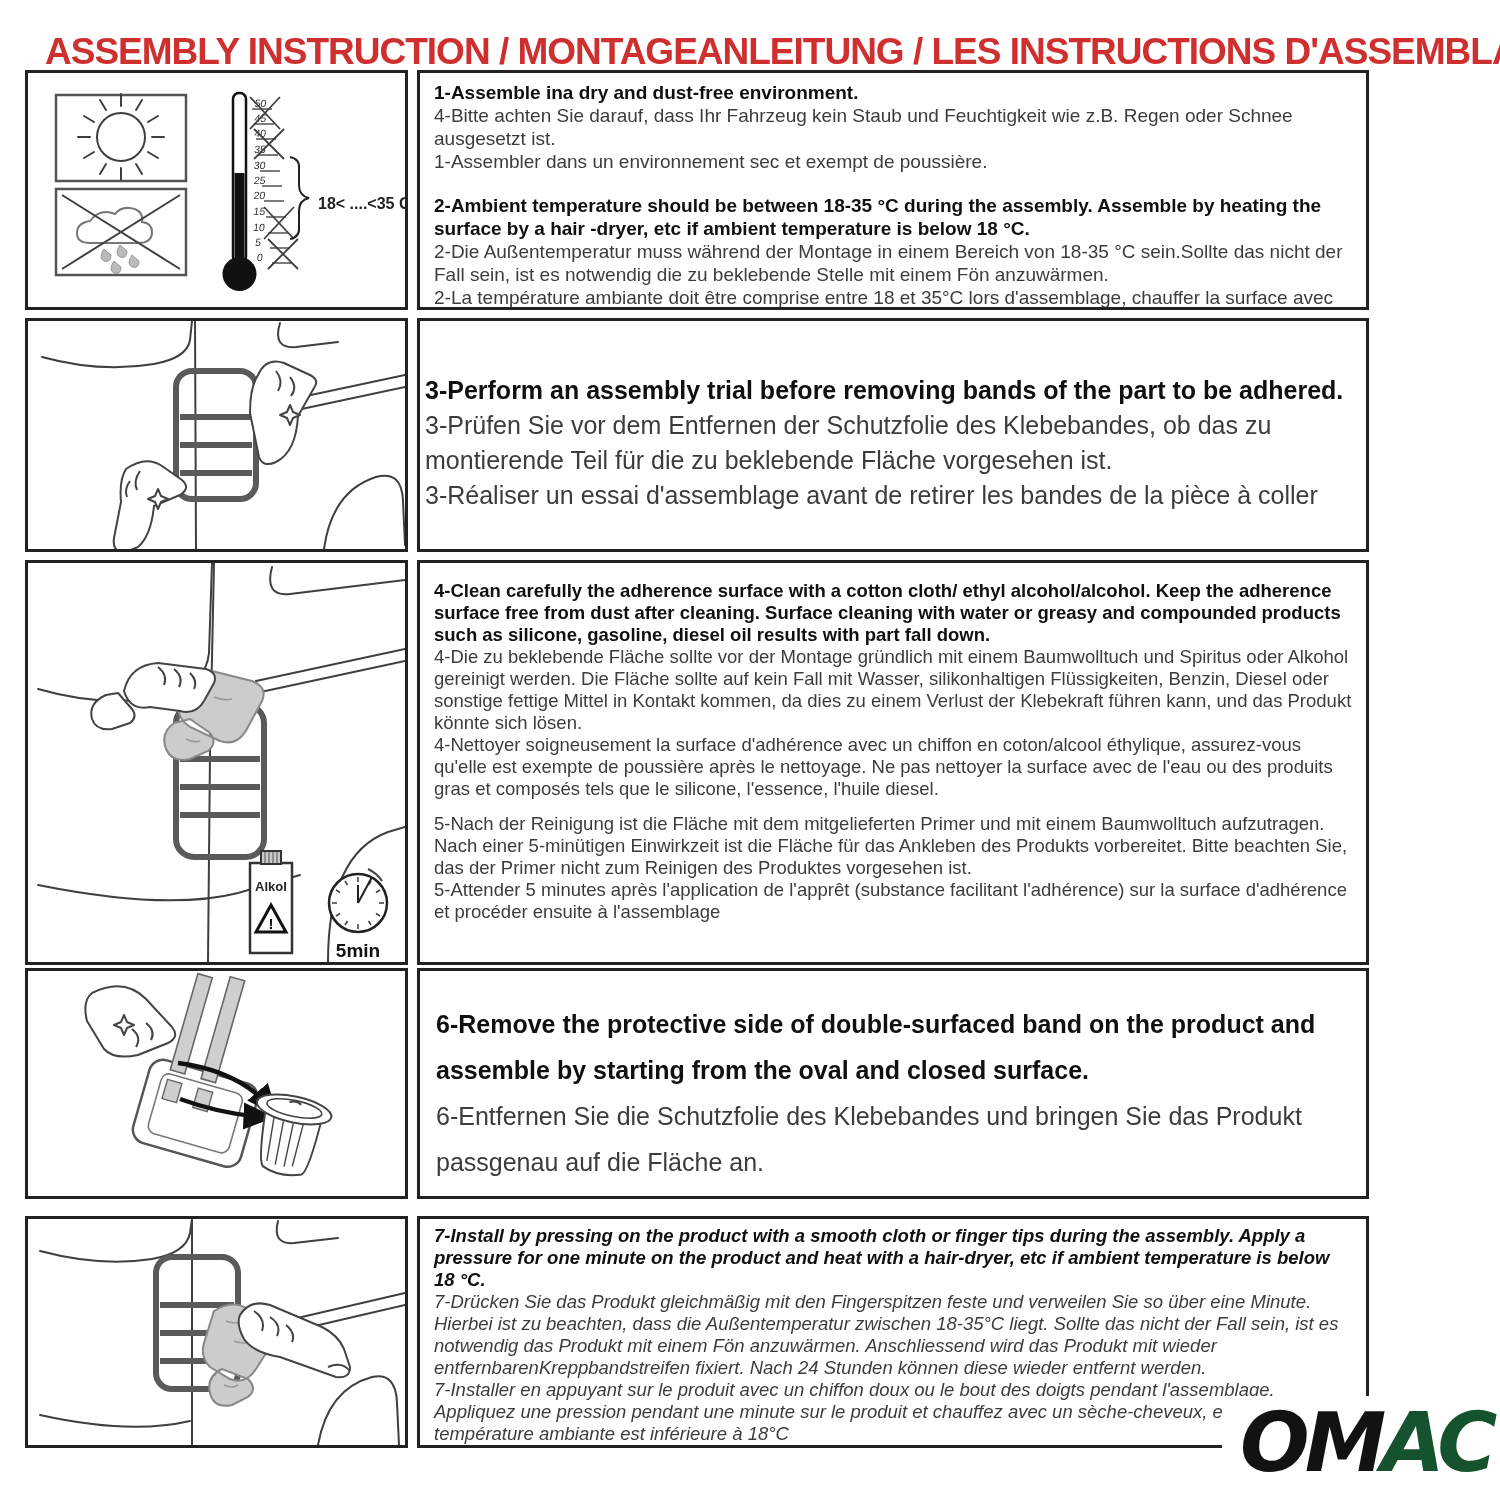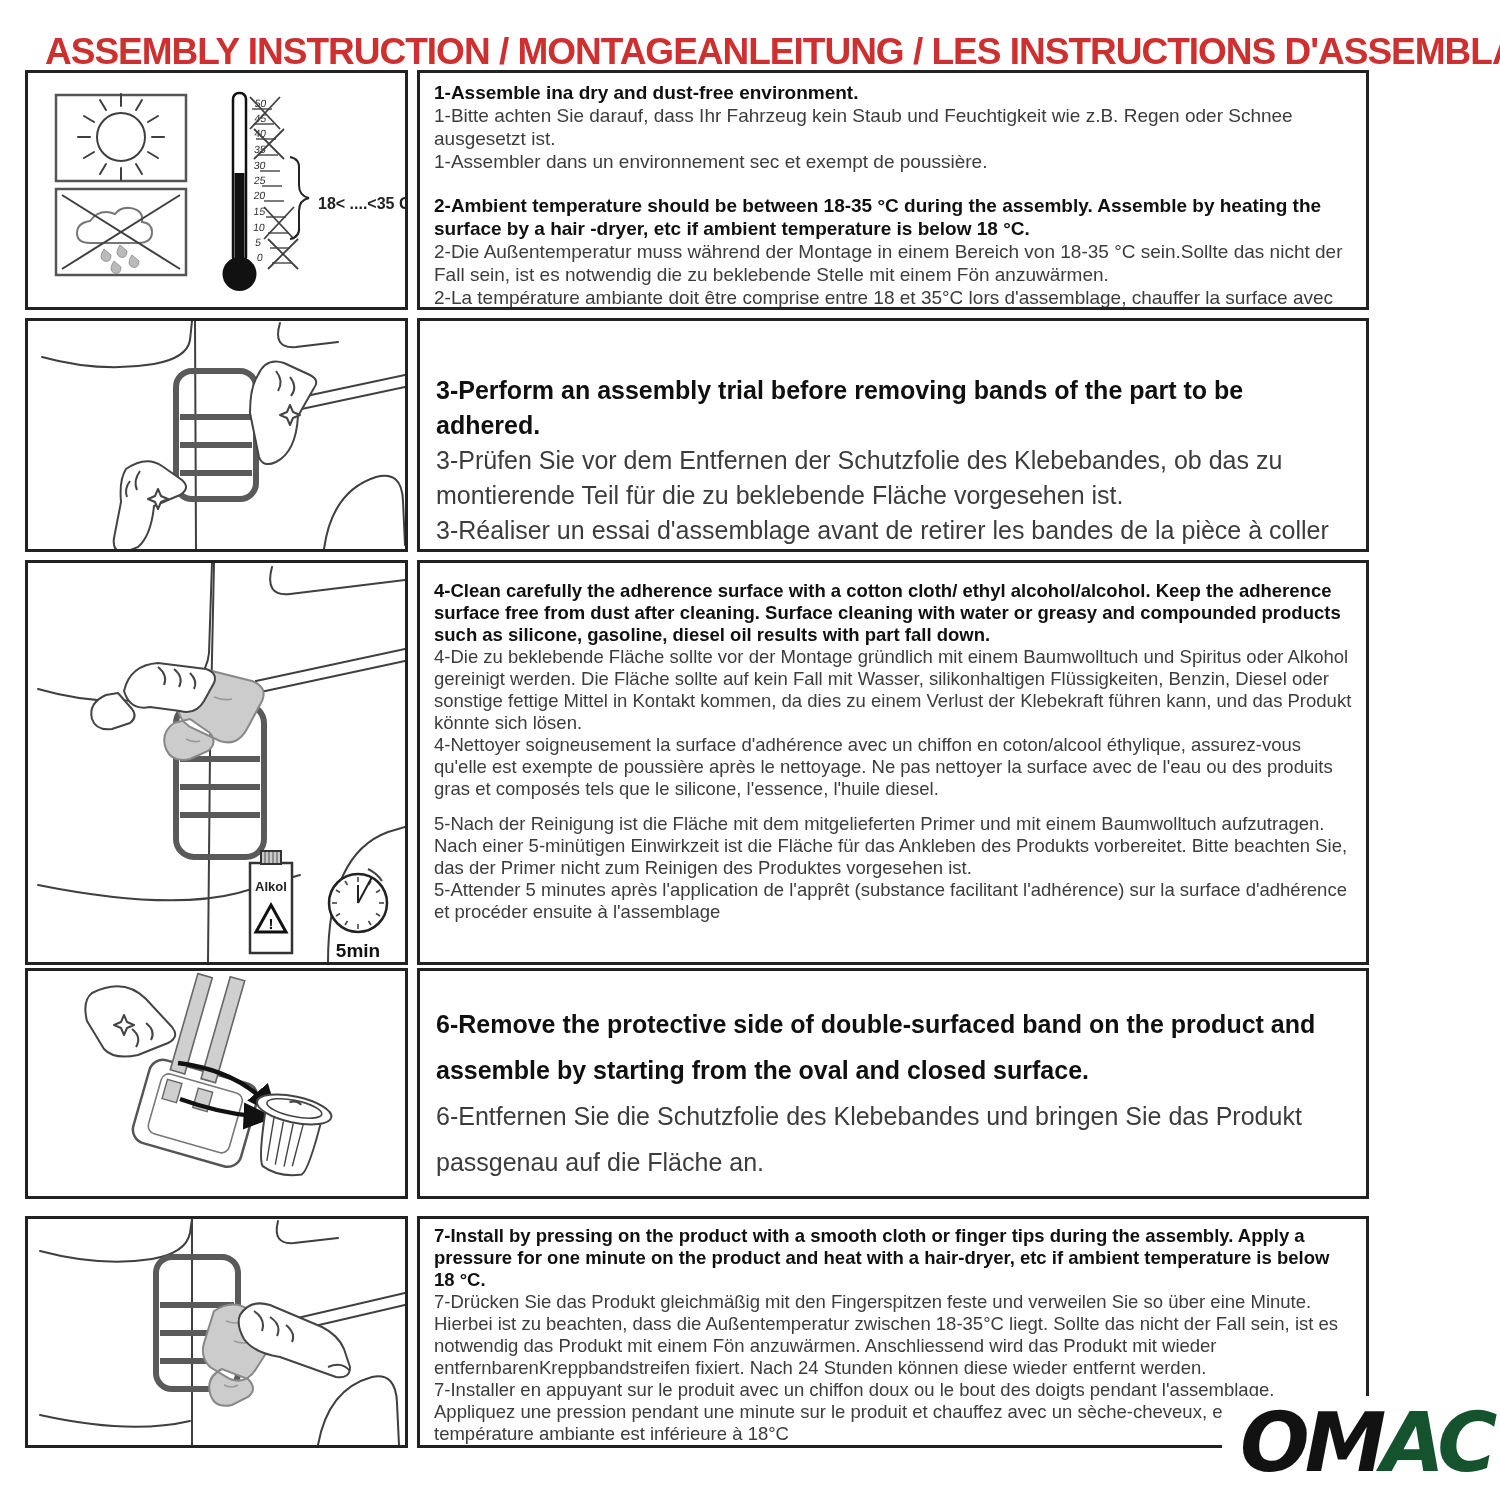--- a/index.html
+++ b/index.html
@@ -5,22 +5,22 @@
   html,body{margin:0;padding:0;background:#fff;}
   body{width:1500px;height:1500px;position:relative;font-family:"Liberation Sans",sans-serif;overflow:hidden;}
   .page-title{position:absolute;left:45px;top:6px;font-size:37px;font-weight:800;letter-spacing:-1px;white-space:nowrap;}
   .row{position:absolute;left:0;width:1500px;}
   .imgbox{position:absolute;left:25px;width:383px;height:100%;border:3px solid #222;box-sizing:border-box;background:#fff;}
   .imgbox svg{display:block;width:100%;height:100%;}
   .textbox{position:absolute;left:417px;width:952px;height:100%;border:3px solid #222;box-sizing:border-box;background:#fff;overflow:hidden;}
   .textbox p{margin:0;}
   .t-sm{padding:8px 14px 0 14px;font-size:19px;line-height:23px;color:#3c3c3c;}
   .t-sm3{padding:17px 14px 0 14px;font-size:18.5px;line-height:22px;color:#3c3c3c;}
-  .t-sm5{padding:6px 14px 0 14px;font-size:18.5px;line-height:22px;color:#3c3c3c;}
-  .t-lg{padding:52px 16px 0 16px;font-size:25px;line-height:35px;color:#3c3c3c;}
+  .t-sm5{padding:6px 14px 0 14px;font-size:18.5px;line-height:22px;color:#3c3c3c;font-style:italic;}
+  .t-lg{padding:52px 16px 0 5px;font-size:25px;line-height:35px;color:#3c3c3c;}
   .t-lg4{padding:30px 16px 0 16px;font-size:25px;line-height:46px;color:#3c3c3c;}
   p.b{font-weight:700;color:#101010;}
   .gap1{height:21px;}
   .gap3{height:13px;}
   .logo{position:absolute;left:1222px;top:1396px;background:#fff;padding:6px 6px 4px 18px;display:flex;align-items:flex-end;line-height:1;font-style:italic;}
   .logo span{font-size:82px;font-weight:900;letter-spacing:-5px;font-family:"DejaVu Sans","Liberation Sans",sans-serif;}
   line,path,rect,circle,ellipse,polyline{vector-effect:non-scaling-stroke;}
   text{font-family:"Liberation Sans",sans-serif;}
 </style>
 </head>
@@ -99,21 +99,21 @@
           <line x1="240" y1="166" x2="270" y2="196"></line>
             <line x1="270" y1="166" x2="240" y2="196"></line>
         </g>
         <path d="M262,84 q10,2 9,12 l0,16 q0,11 10,13 q-10,2 -10,13 l0,16 q1,10 -9,12" fill="none" stroke="#222" stroke-width="2"></path>
         <text x="290" y="136" font-size="16" font-weight="600" fill="#222">18&lt; ....&lt;35 C</text>
       </g>
     </svg>
   </div>
   <div class="textbox t-sm">
     <p class="b">1-Assemble ina dry and dust-free environment.</p>
-    <p>1-Bitte achten Sie darauf, dass Ihr Fahrzeug kein Staub und Feuchtigkeit wie z.B. Regen oder Schnee ausgesetzt ist.</p>
+    <p>4-Bitte achten Sie darauf, dass Ihr Fahrzeug kein Staub und Feuchtigkeit wie z.B. Regen oder Schnee ausgesetzt ist.</p>
     <p>1-Assembler dans un environnement sec et exempt de poussière.</p>
     <div class="gap1"></div>
     <p class="b">2-Ambient temperature should be between 18-35 °C  during the assembly. Assemble by heating the surface by a hair -dryer, etc if ambient temperature is below 18 °C.</p>
     <p>2-Die Außentemperatur muss während der Montage in einem Bereich von 18-35 °C  sein.Sollte das nicht der Fall sein, ist es notwendig die zu beklebende Stelle mit einem Fön anzuwärmen.</p>
     <p>2-La température ambiante doit être comprise entre 18 et 35°C lors d'assemblage, chauffer la surface avec un sèche-cheveux par exemple si celle-ci est inférieure à 18°C.</p>
   </div>
 </section>
 
 <section class="row" style="top:318px;height:234px;">
   <div class="imgbox">

